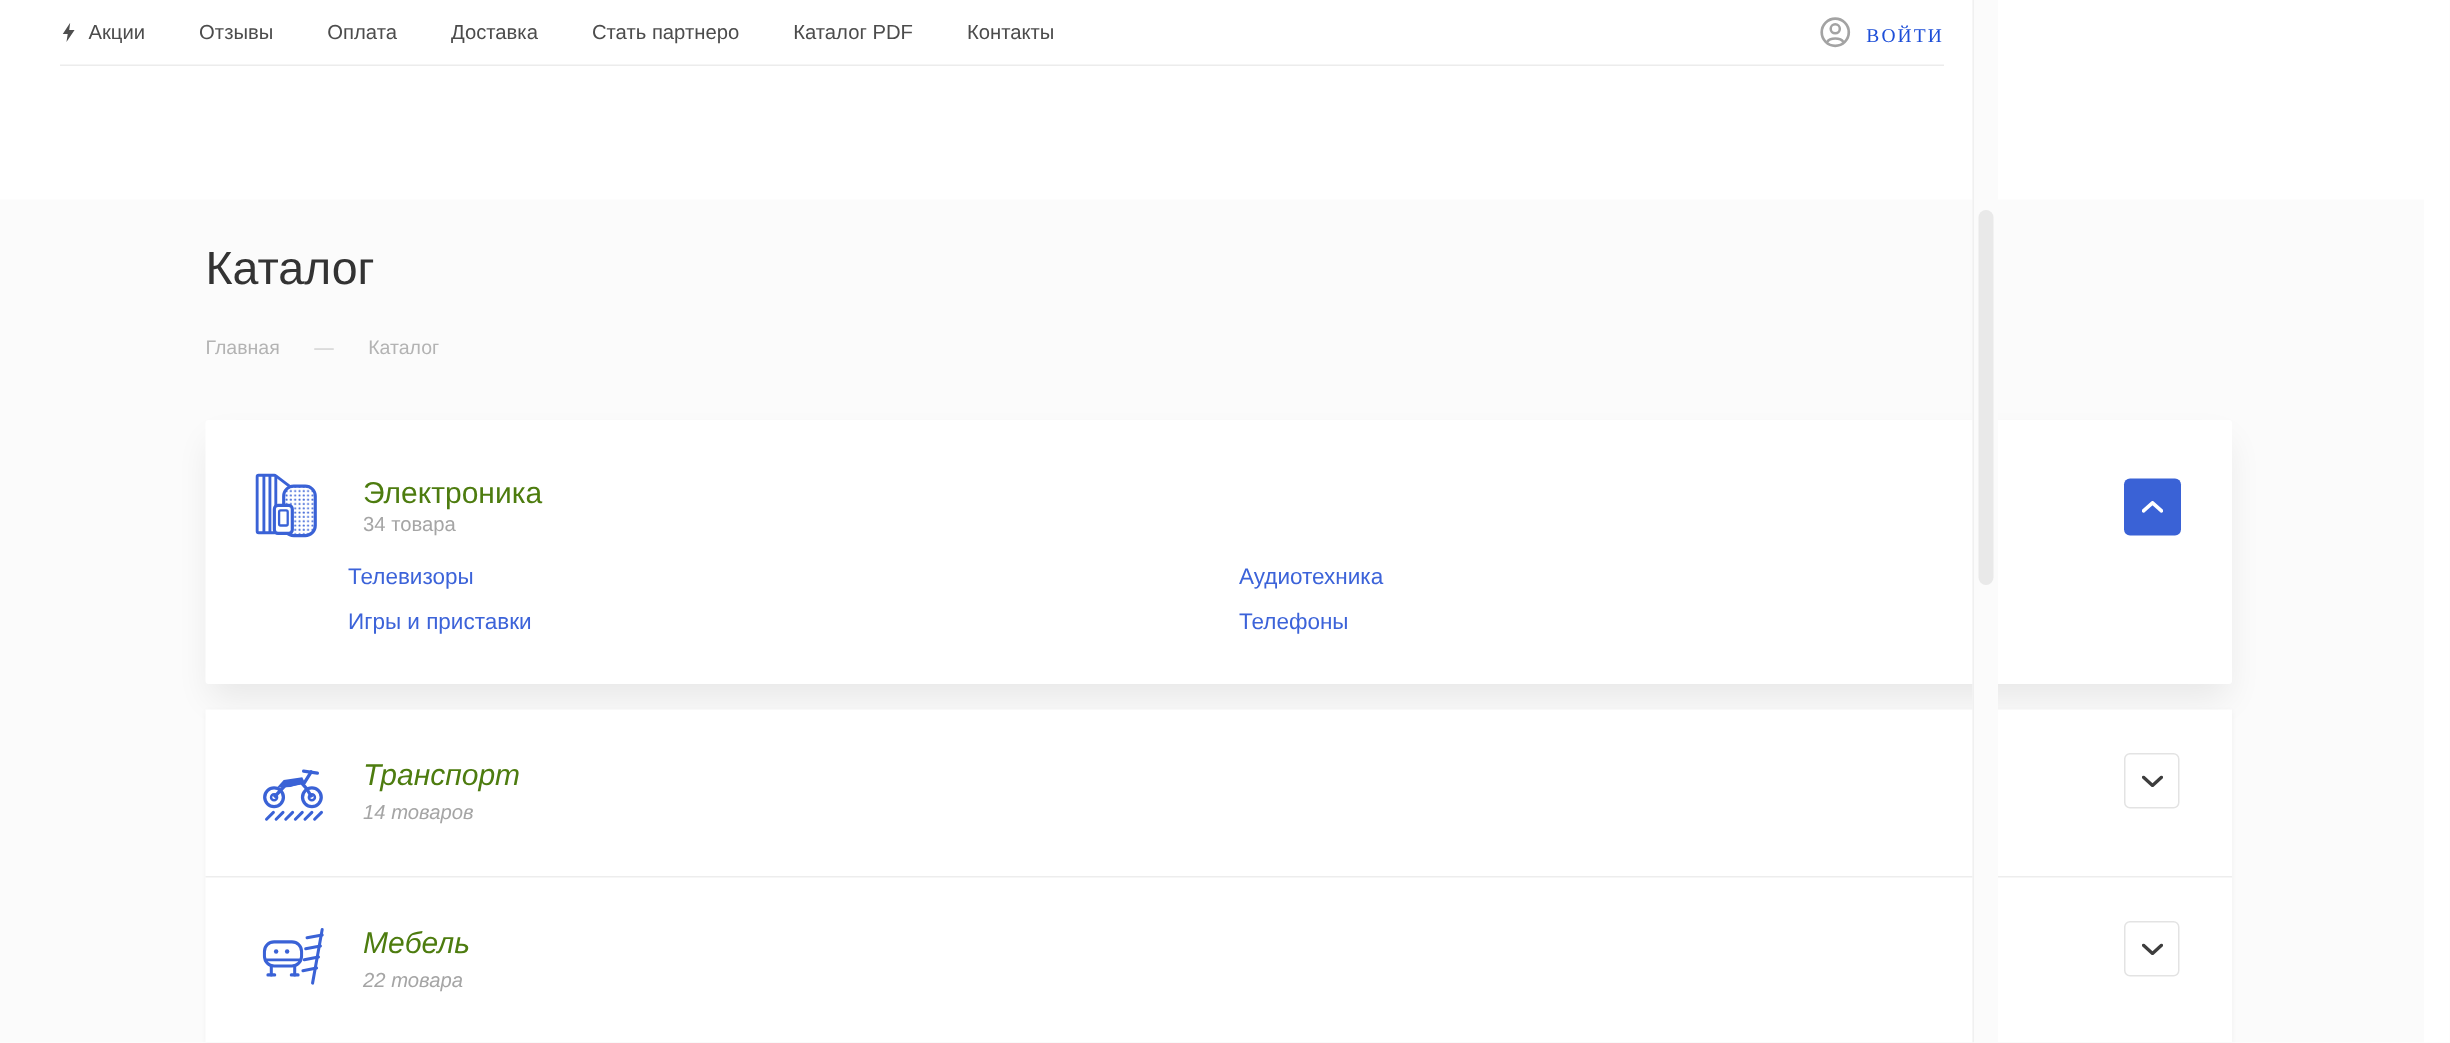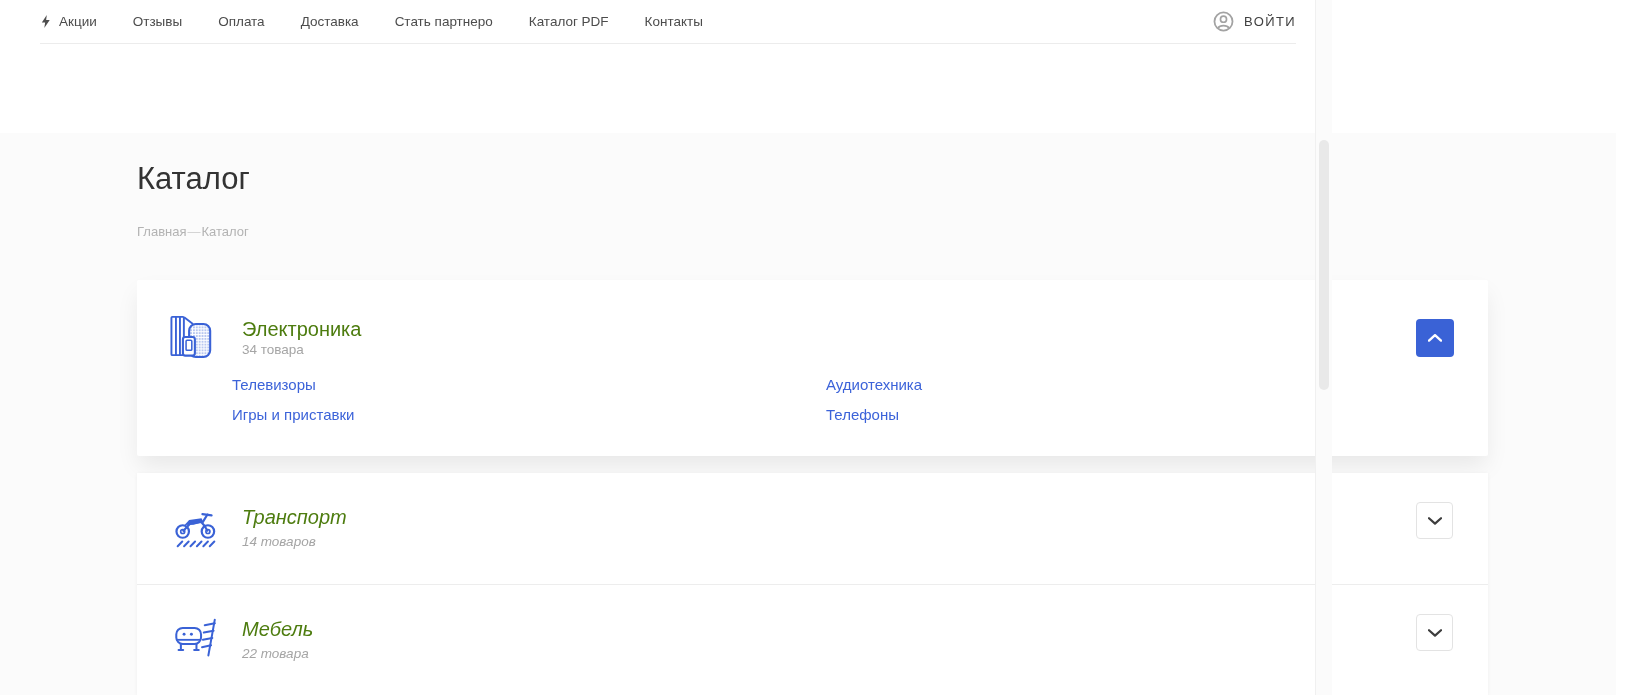--- a/index.html
+++ b/index.html
@@ -6,22 +6,22 @@
   html,body { width:1633px; height:695px; overflow:hidden; }
   body { font-family:"Liberation Sans", sans-serif; background:#ffffff; }
   .screen { position:relative; width:1332px; height:695px; background:#fff; }
 
   
   .topbar { position:absolute; top:0; left:40px; right:36px; height:44px;
             display:flex; align-items:center; border-bottom:1px solid #ececec; }
   .topnav { display:flex; align-items:center; gap:36px; }
   .nav-item { display:flex; align-items:center; gap:8px; font-size:13.5px;
               color:#4c4c4c; text-decoration:none; cursor:pointer; white-space:nowrap; }
-  .login { margin-left:auto; display:flex; align-items:center; gap:10px;
-           font-size:13px; letter-spacing:1.4px; color:#404040; text-decoration:none; cursor:pointer; }
+  .login { margin-left:auto; display:flex; align-items:flex-end; gap:10px;
+           font-size:13px; letter-spacing:1.4px; color:#1d4ed8; text-decoration:none; cursor:pointer;font-family:Liberation Serif, serif; }
 
   
   .header { position:absolute; top:44px; left:0; width:1633px; height:89px;
             background:#fff; border-bottom:1px solid #e9e9e9; }
   .searchbox { position:absolute; left:38px; top:22px; width:1234px; height:41px;
                border:1px solid #e4e4e4; border-radius:4px; background:#fff; }
   .searchbox input { width:100%; height:100%; border:none; outline:none; background:transparent;
                      padding:0 52px 0 27px; font-size:15px; color:#333;
                      font-family:"Liberation Sans", sans-serif; }
   .searchbox input::placeholder { color:#b5b5b5; }
@@ -31,21 +31,21 @@
   .phone-row { display:flex; align-items:center; justify-content:center; gap:9px; }
   .phone-number { font-size:15.5px; font-weight:bold; color:#262626; text-decoration:none; white-space:nowrap; }
   .caret-down { width:0; height:0; border-left:4px solid transparent; border-right:4px solid transparent;
                 border-top:5px solid #3a3a3a; margin-top:2px; cursor:pointer; }
   .callback { display:inline-block; margin-top:6px; font-size:11px; letter-spacing:0.7px;
               color:#3d68d8; text-decoration:none; cursor:pointer; }
 
   
   .content { position:absolute; top:133px; left:0; width:1616px; height:562px; background:#fbfbfb; }
   .page-title { position:absolute; left:137px; top:28px; font-size:31px; font-weight:400; color:#333; }
-  .breadcrumb { position:absolute; left:137px; top:91px; display:flex; gap:1px;
+  .breadcrumb { position:absolute; left:137px; top:91px; display:flex; gap:23px;
                 font-size:13px; color:#b3b3b3; align-items:center; }
   .breadcrumb a { color:#b3b3b3; text-decoration:none; cursor:pointer; }
   .breadcrumb .dash { color:#cfcfcf; }
 
   
   .card { position:absolute; left:137px; top:147px; width:1351px; height:176px;
           background:#fff; border-radius:2px; box-shadow:0 12px 22px -2px rgba(0,0,0,0.08); }
   .cat-icon { position:absolute; left:33px; top:32px; }
   .cat-name { position:absolute; left:105px; top:38px; font-size:20px; font-weight:400;
               color:#4d7c0f; text-decoration:none; cursor:pointer; }

